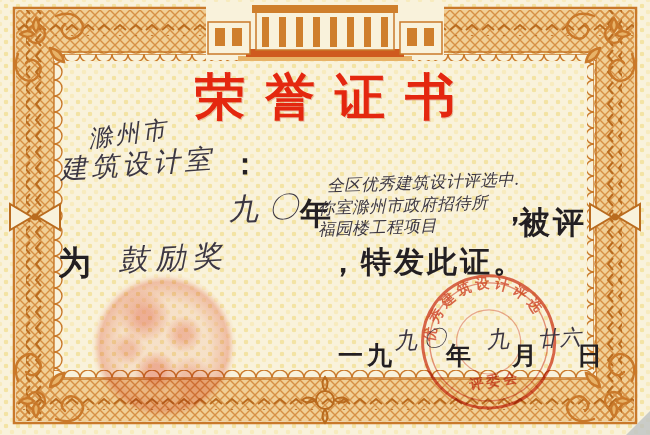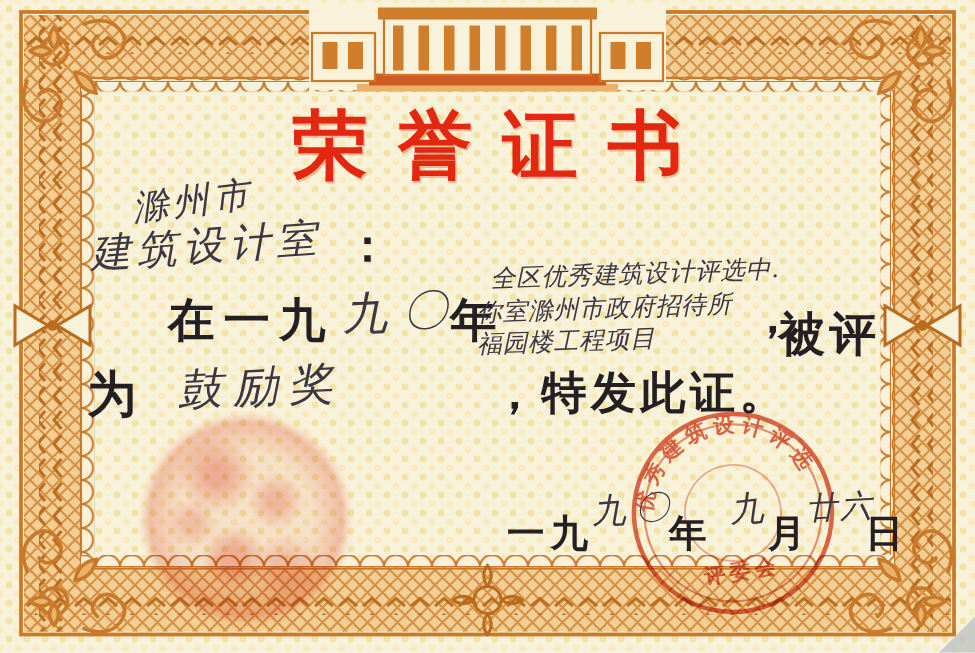--- a/index.html
+++ b/index.html
@@ -178,21 +178,20 @@
     </text>
     <text x="80" y="128" text-anchor="middle" font-size="14" fill="#d5472b" letter-spacing="3" opacity=".8" font-family="Liberation Serif, serif" font-weight="700">评委会</text>
   </svg>
 
   <div class="abs title">荣誉证书</div>
 
   <div class="abs hand recip1">滁州市</div>
   <div class="abs hand recip2">建筑设计室</div>
   <div class="abs printed colon">：</div>
 
-  <div class="abs printed prefix">在一九</div>
   <div class="abs hand year-hand">九〇</div>
   <div class="abs printed year-unit">年</div>
 
   <div class="abs hand note note1">全区优秀建筑设计评选中.</div>
   <div class="abs hand note note2">你室滁州市政府招待所</div>
   <div class="abs hand note note3">福园楼工程项目</div>
   <div class="abs printed bigcomma">，</div>
   <div class="abs printed verdict">被评</div>
 
   <div class="abs printed wei">为</div>

